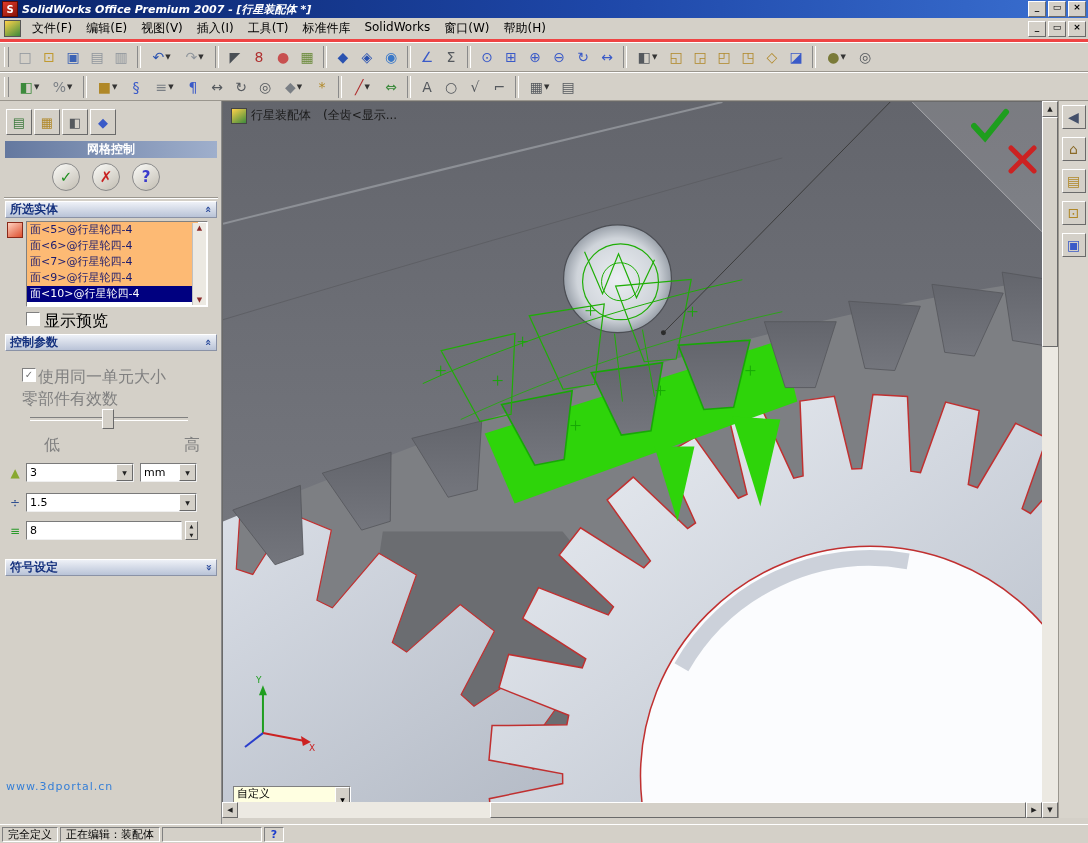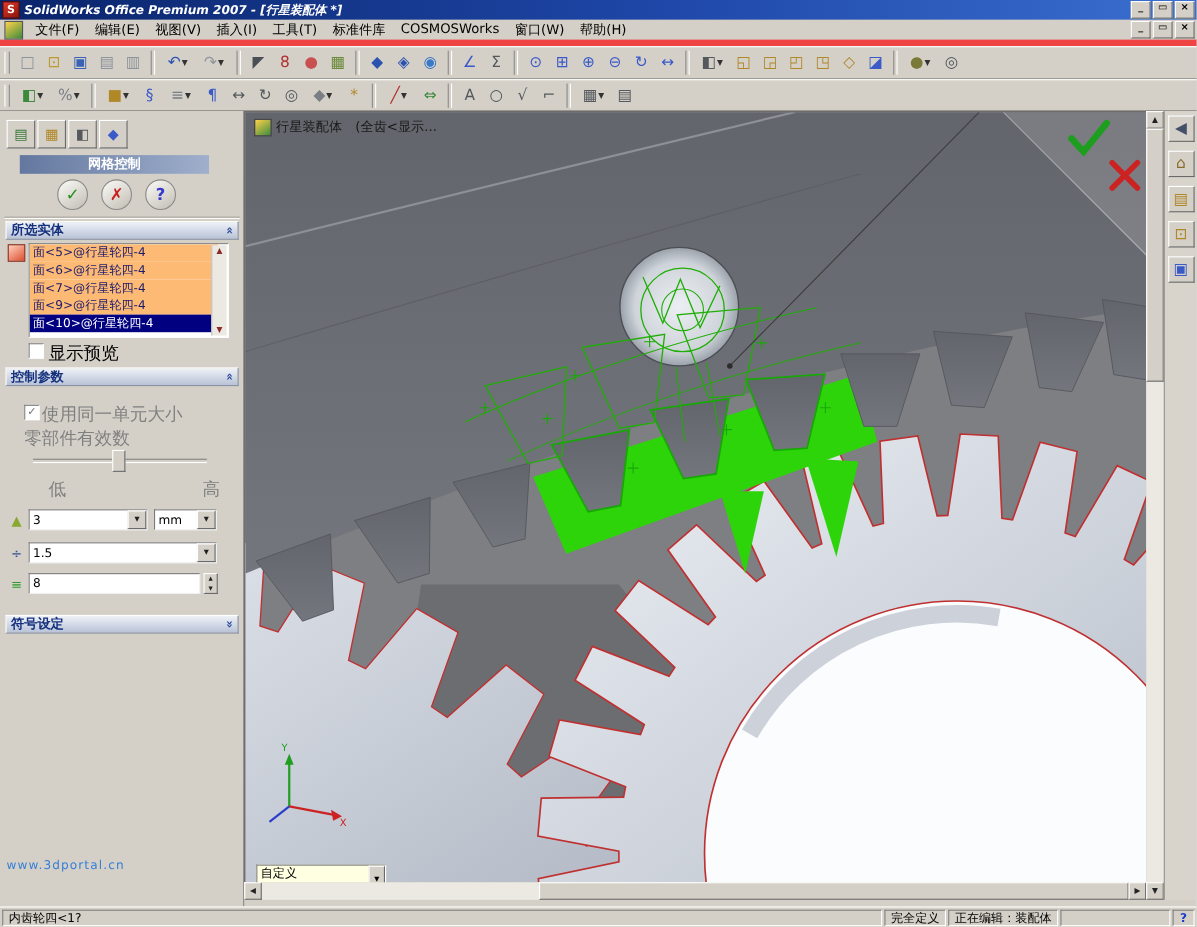--- a/index.html
+++ b/index.html
@@ -13,21 +13,21 @@
     display:flex;align-items:center;padding:0 2px;box-sizing:border-box;}
   .title-icon{width:14px;height:14px;background:linear-gradient(145deg,#e03a2a,#8a1408);
     border:1px solid #5a0c04;color:#fff;font-size:10px;font-weight:bold;
     display:flex;align-items:center;justify-content:center;margin-right:4px;}
   .title-icon::after{content:"S";}
   .title-text{flex:1;color:#fff;font-weight:bold;font-size:11px;white-space:nowrap;overflow:hidden;font-style:italic;}
   .winbtn{width:16px;height:14px;margin-left:2px;font-size:9px;line-height:11px;text-align:center;
     font-weight:bold;color:#000;}
   
   .menubar{position:absolute;left:0;top:18px;width:100%;height:24px;background:#d4d0c8;
-    display:flex;align-items:center;border-bottom:6px solid #ef4444;box-sizing:border-box;padding:0 2px;}
+    display:flex;align-items:center;border-bottom:3px solid #ef4444;box-sizing:border-box;padding:0 2px;}
   .menu-doc-icon{width:15px;height:15px;background:linear-gradient(145deg,#ffd24a,#3c8a3c);
     border:1px solid #555;margin:0 4px 0 2px;}
   .menu-item{padding:2px 7px;white-space:nowrap;}
   .mdi-btns{margin-left:auto;display:flex;}
   
   .toolbar{position:absolute;left:0;width:100%;background:#d4d0c8;display:flex;align-items:center;
     border-top:1px solid #fff;border-bottom:1px solid #9a968e;box-sizing:border-box;padding:0 2px;}
   .tb1{top:42px;height:30px;}
   .tb2{top:72px;height:29px;}
   .grip{width:3px;height:20px;border-left:1px solid #fff;border-right:1px solid #8a8a8a;margin:0 4px 0 2px;}
@@ -35,21 +35,21 @@
     font-size:14px;margin:0 1px;white-space:nowrap;}
   .tbi.hasdd{width:31px;}
   .tbi .dd{display:none;font-size:7px;color:#333;margin-left:1px;}
   .tbi.hasdd .dd{display:inline;}
   .tbi.sep{width:2px;height:22px;border-left:1px solid #8a8a8a;border-right:1px solid #ffffff;margin:0 4px;}
   
   .panel{position:absolute;left:0;top:101px;width:222px;height:723px;background:#d4d0c8;
     border-right:1px solid #8a8a8a;box-sizing:border-box;}
   .ptabs{position:absolute;left:6px;top:8px;display:flex;gap:2px;}
   .ptab{width:24px;height:24px;display:flex;align-items:center;justify-content:center;font-size:13px;}
-  .pm-header{position:absolute;left:18px;top:40px;width:172px;height:17px;
+  .pm-header{position:absolute;left:5px;top:40px;width:212px;height:17px;
     background:linear-gradient(90deg,#64789f,#9fafcc);color:#fff;font-weight:bold;
     display:flex;align-items:center;justify-content:center;box-sizing:border-box;}
   .pmbtn{position:absolute;width:26px;height:26px;border-radius:50%;
     background:linear-gradient(145deg,#fbfbf8,#c2bdb2);border:1px solid #8a8a8a;
     display:flex;align-items:center;justify-content:center;font-size:15px;font-weight:bold;}
   .groove{position:absolute;left:4px;top:96px;width:214px;height:0;
     border-top:1px solid #9a968e;border-bottom:1px solid #fff;}
   .sec{position:absolute;left:5px;width:212px;height:17px;box-sizing:border-box;
     background:linear-gradient(180deg,#eef1f7,#b9c3d7);border:1px solid #fff;
     border-right-color:#8a92a6;border-bottom-color:#8a92a6;
@@ -141,21 +141,21 @@
   <div class="menubar">
     <span class="menu-doc-icon"></span>
     <div style="display:flex">
 
     <span class="menu-item">文件(F)</span>
         <span class="menu-item">编辑(E)</span>
         <span class="menu-item">视图(V)</span>
         <span class="menu-item">插入(I)</span>
         <span class="menu-item">工具(T)</span>
         <span class="menu-item">标准件库</span>
-        <span class="menu-item">COSMOSWorks</span>
+        <span class="menu-item">SolidWorks</span>
         <span class="menu-item">窗口(W)</span>
         <span class="menu-item">帮助(H)</span>
       </div>
     <div class="mdi-btns">
       <span class="winbtn raised">_</span>
       <span class="winbtn raised">▭</span>
       <span class="winbtn raised">×</span>
     </div>
   </div>
 
@@ -641,21 +641,20 @@
       <span class="tpicon raised">
         <span style="color: rgb(176, 136, 40);">⊡</span>
       </span>
 
       <span class="tpicon raised">
         <span style="color: rgb(58, 90, 200);">▣</span>
       </span>
     </div>
 
   <div class="statusbar">
-    <div class="seg grow">内齿轮四&lt;1?</div>
     <div class="seg">完全定义</div>
     <div class="seg">正在编辑：装配体</div>
     <div class="seg" style="width:100px"></div>
     <div class="seg help">?</div>
   </div>
 
   <div class="watermark">
     <div class="wm2">www.3dportal.cn</div>
   </div>
 

